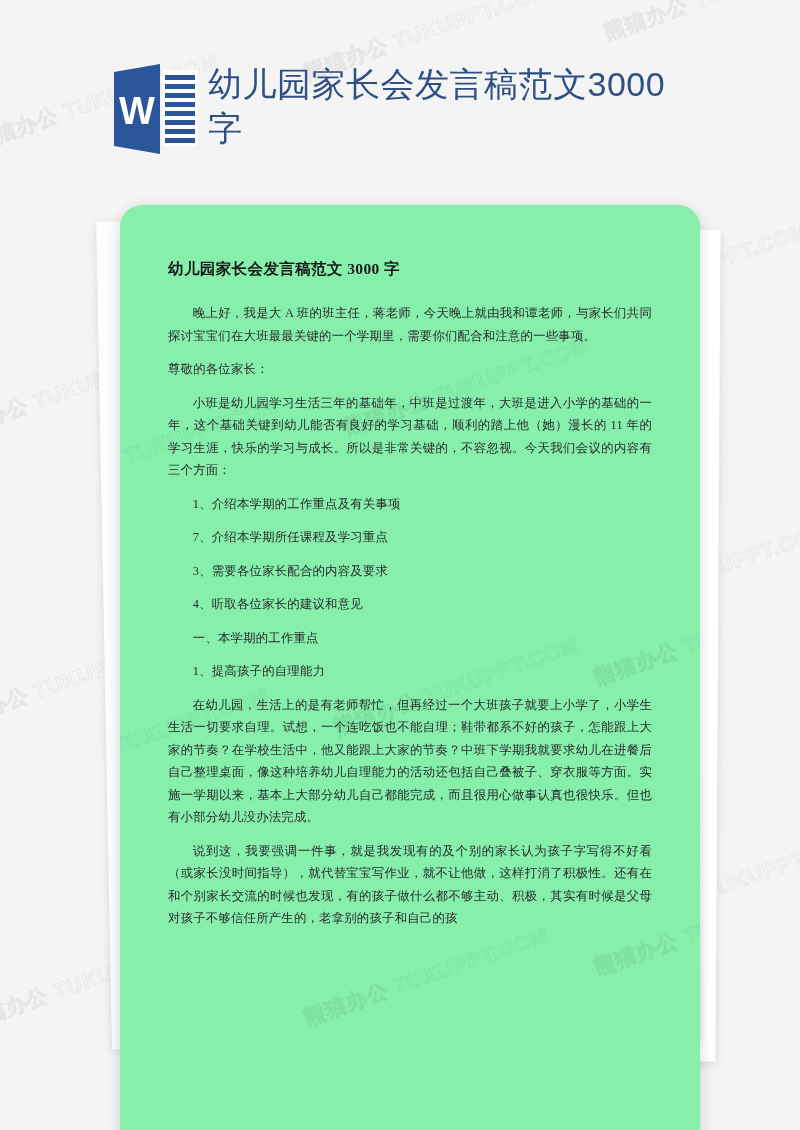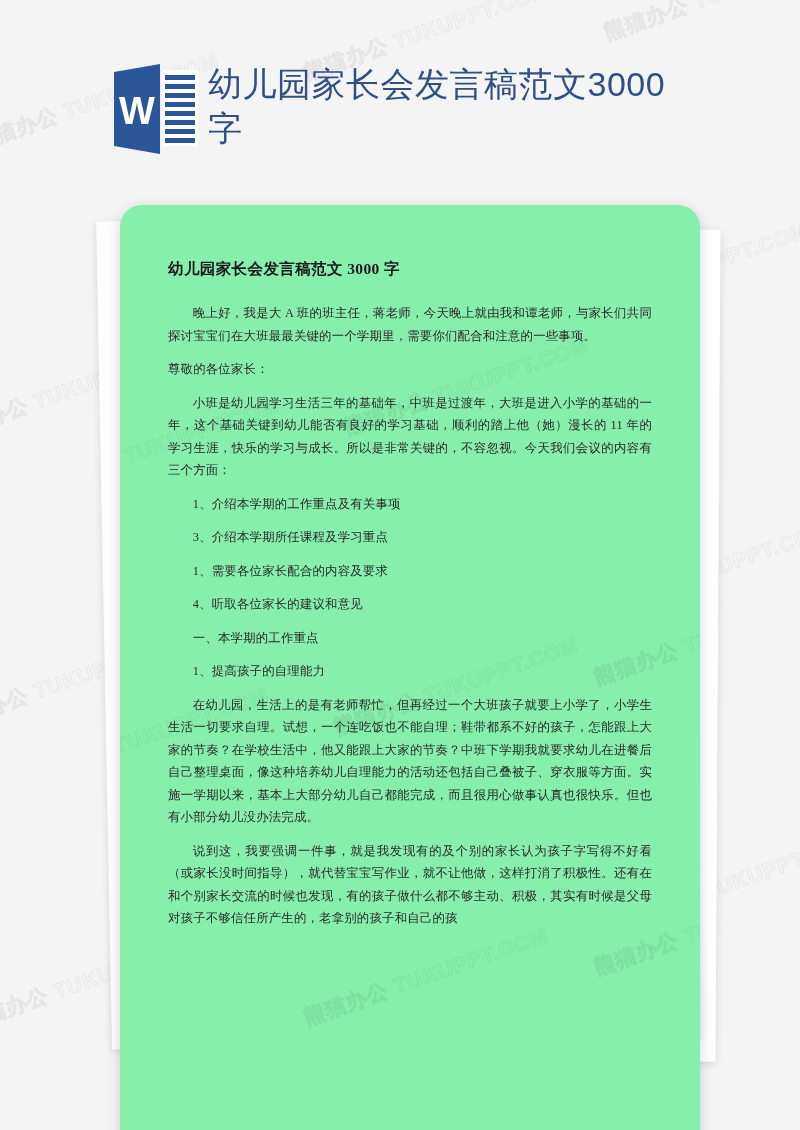--- a/index.html
+++ b/index.html
@@ -194,22 +194,22 @@
 <div class="stack page-back-1"></div>
 
 <div class="page-main">
   <div class="page-inner">
     <div class="doc-heading">幼儿园家长会发言稿范文 3000 字</div>
 
     <p class="p indent">晚上好，我是大 A 班的班主任，蒋老师，今天晚上就由我和谭老师，与家长们共同探讨宝宝们在大班最最关键的一个学期里，需要你们配合和注意的一些事项。</p>
     <p class="p">尊敬的各位家长：</p>
     <p class="p indent">小班是幼儿园学习生活三年的基础年，中班是过渡年，大班是进入小学的基础的一年，这个基础关键到幼儿能否有良好的学习基础，顺利的踏上他（她）漫长的 11 年的学习生涯，快乐的学习与成长。所以是非常关键的，不容忽视。今天我们会议的内容有三个方面：</p>
     <p class="p listitem">1、介绍本学期的工作重点及有关事项</p>
-    <p class="p listitem">3、介绍本学期所任课程及学习重点</p>
-    <p class="p listitem">1、需要各位家长配合的内容及要求</p>
+    <p class="p listitem">7、介绍本学期所任课程及学习重点</p>
+    <p class="p listitem">3、需要各位家长配合的内容及要求</p>
     <p class="p listitem">4、听取各位家长的建议和意见</p>
     <p class="p listitem">一、本学期的工作重点</p>
     <p class="p listitem">1、提高孩子的自理能力</p>
     <p class="p indent">在幼儿园，生活上的是有老师帮忙，但再经过一个大班孩子就要上小学了，小学生生活一切要求自理。试想，一个连吃饭也不能自理；鞋带都系不好的孩子，怎能跟上大家的节奏？在学校生活中，他又能跟上大家的节奏？中班下学期我就要求幼儿在进餐后自己整理桌面，像这种培养幼儿自理能力的活动还包括自己叠被子、穿衣服等方面。实施一学期以来，基本上大部分幼儿自己都能完成，而且很用心做事认真也很快乐。但也有小部分幼儿没办法完成。</p>
     <p class="p indent">说到这，我要强调一件事，就是我发现有的及个别的家长认为孩子字写得不好看（或家长没时间指导），就代替宝宝写作业，就不让他做，这样打消了积极性。还有在和个别家长交流的时候也发现，有的孩子做什么都不够主动、积极，其实有时候是父母对孩子不够信任所产生的，老拿别的孩子和自己的孩</p>
 
     <div class="footer-url">https://tukuppt.com</div>
   </div>
 
   <div class="page-wm-layer">

